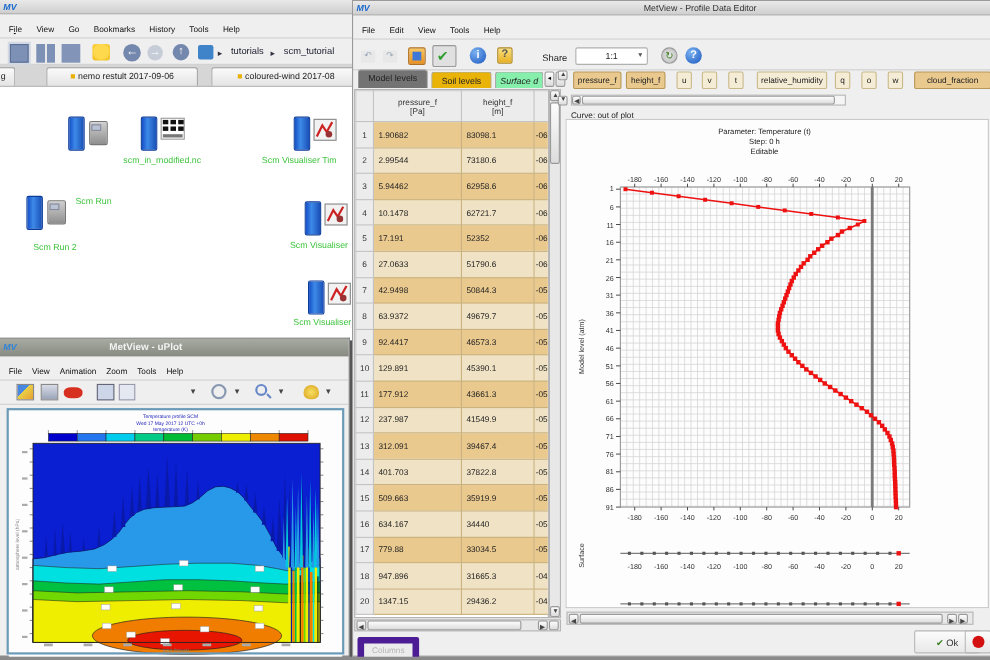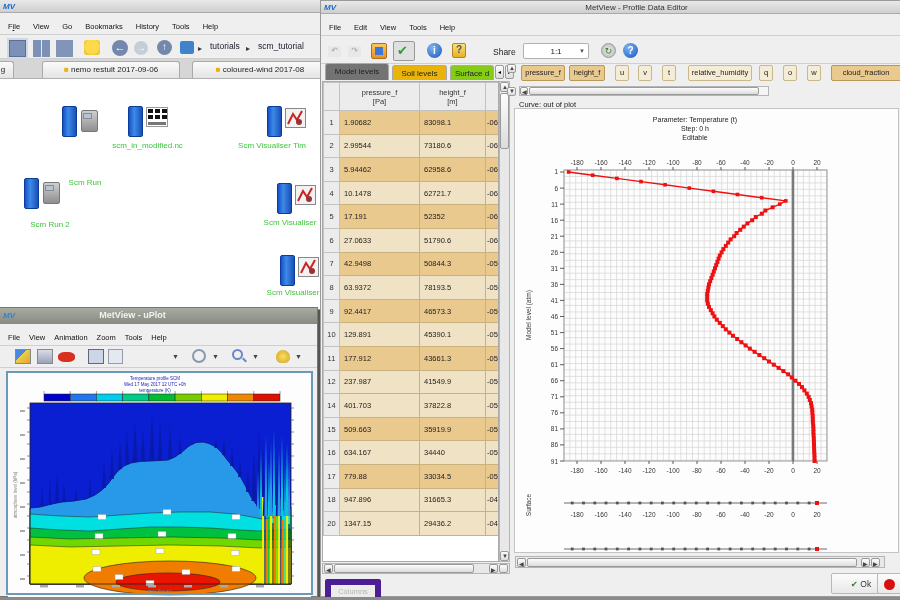--- a/index.html
+++ b/index.html
@@ -120,21 +120,21 @@
     <div style="position:absolute;left:131px;top:7px;width:14px;height:15px;background:linear-gradient(#f8e080,#e8b020);border:1px solid #b08820;border-radius:2px;color:#555;font-size:10px;font-weight:bold;text-align:center;">?</div>
     <span style="position:absolute;left:172px;top:11px;font-size:8.5px;color:#222;">Share</span>
     <div style="position:absolute;left:202px;top:7px;width:66px;height:16px;background:#fff;border:1px solid #b0b0b0;border-radius:2px;font-size:8px;color:#222;text-align:center;line-height:15px;">1:1 <span style="position:absolute;right:3px;color:#555;font-size:6px;">▼</span></div>
     <div style="position:absolute;left:280px;top:7px;width:15px;height:15px;border-radius:50%;background:radial-gradient(#e8e8e8,#b8b8b8);border:1px solid #999;color:#3a7d1e;font-size:9px;text-align:center;line-height:14px;">↻</div>
     <div style="position:absolute;left:302px;top:7px;width:15px;height:15px;border-radius:50%;background:radial-gradient(circle at 35% 30%,#7ab2f0,#1a56c0);color:#fff;font-size:10px;font-weight:bold;text-align:center;line-height:15px;">?</div>
   </div>
 
   <div style="position:absolute;left:2px;top:62px;width:190px;height:18px;">
     <div class="tab" style="left:2px;top:0;width:64px;background:#737373;">Model levels</div>
     <div class="tab" style="left:69px;top:2px;width:55px;height:15px;background:#eab308;">Soil levels</div>
-    <div class="tab" style="left:127px;top:2px;width:44px;height:15px;background:#84cc16;">Surface d</div>
+    <div class="tab" style="left:127px;top:2px;width:44px;height:15px;background:#86efac;font-style:italic;">Surface d</div>
     <div class="sbt" style="left:172px;top:2px;width:9px;height:14px;font-size:6px;text-align:center;line-height:13px;">◂</div>
     <div class="sbt" style="left:182px;top:2px;width:9px;height:14px;font-size:6px;text-align:center;line-height:13px;">▸</div>
   </div>
 
   <div style="position:absolute;left:1px;top:80px;width:177px;height:481px;overflow:hidden;border:1px solid #aaa;background:#fff;">
     <table class="dt" style="width:177px;table-layout:fixed;">
       <colgroup>
           <col style="width:16px;">
           <col style="width:80px;">
           <col style="width:66px;">
@@ -185,21 +185,21 @@
           </tr>
 <tr class="dk">
             <td class="rn">7</td>
             <td>42.9498</td>
             <td>50844.3</td>
             <td class="pc">-05</td>
           </tr>
 <tr class="lt">
             <td class="rn">8</td>
             <td>63.9372</td>
-            <td>78193.5</td>
+            <td>49679.7</td>
             <td class="pc">-05</td>
           </tr>
 <tr class="dk">
             <td class="rn">9</td>
             <td>92.4417</td>
             <td>46573.3</td>
             <td class="pc">-05</td>
           </tr>
 <tr class="lt">
             <td class="rn">10</td>
@@ -210,20 +210,26 @@
 <tr class="dk">
             <td class="rn">11</td>
             <td>177.912</td>
             <td>43661.3</td>
             <td class="pc">-05</td>
           </tr>
 <tr class="lt">
             <td class="rn">12</td>
             <td>237.987</td>
             <td>41549.9</td>
+            <td class="pc">-05</td>
+          </tr>
+<tr class="dk">
+            <td class="rn">13</td>
+            <td>312.091</td>
+            <td>39467.4</td>
             <td class="pc">-05</td>
           </tr>
 <tr class="lt">
             <td class="rn">14</td>
             <td>401.703</td>
             <td>37822.8</td>
             <td class="pc">-05</td>
           </tr>
 <tr class="dk">
             <td class="rn">15</td>

